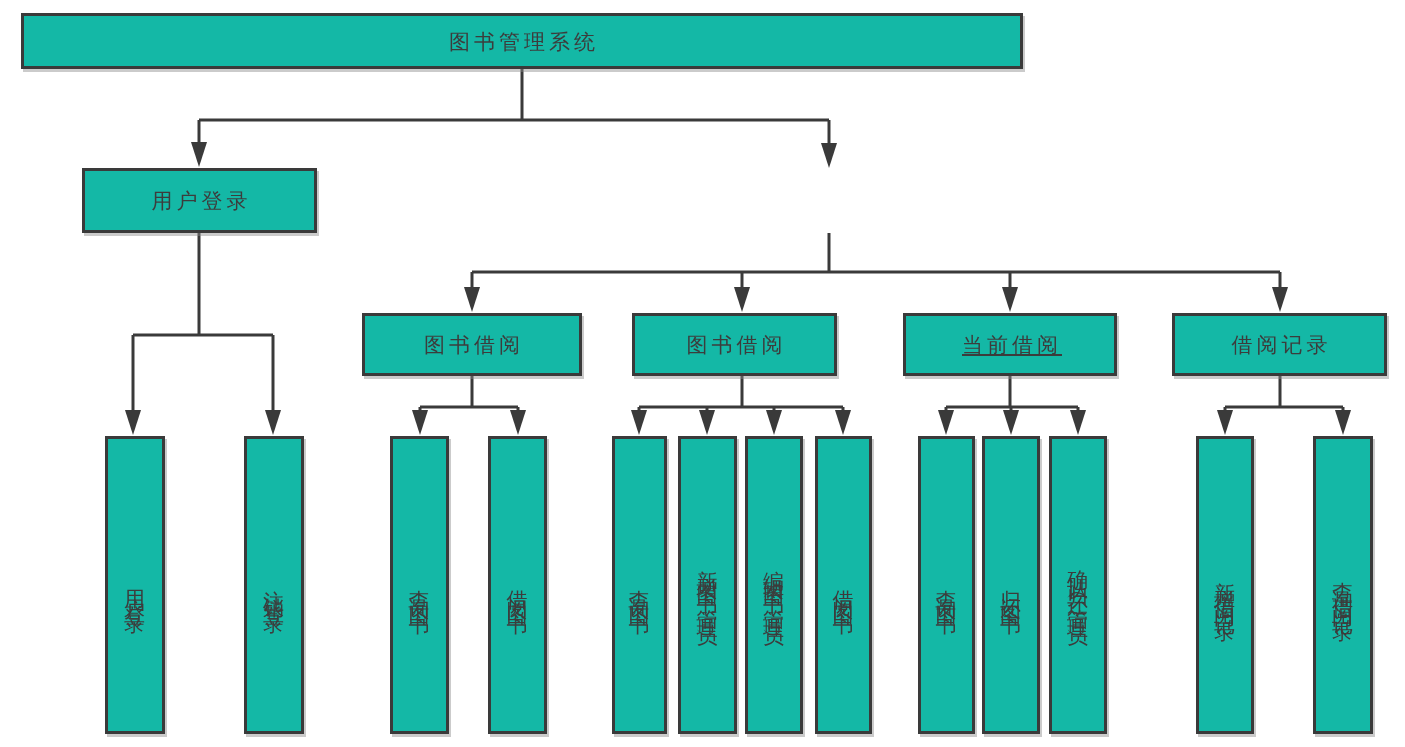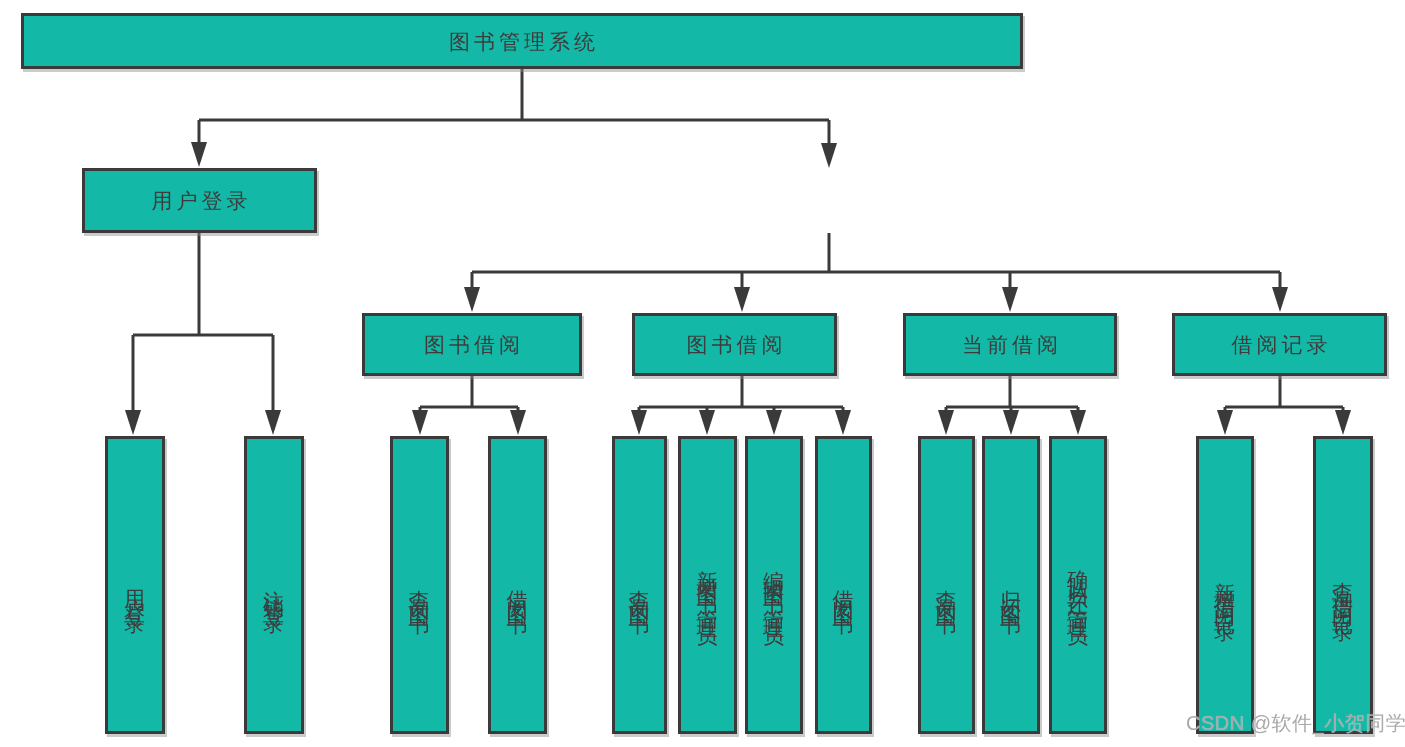--- a/index.html
+++ b/index.html
@@ -102,21 +102,21 @@
   <div class="node hnode" style="left:82px;top:168px;width:235px;height:65px;">
     <span>用户登录</span>
   </div>
 
   <div class="node hnode" style="left:362px;top:313px;width:220px;height:63px;">
     <span>图书借阅</span>
   </div>
   <div class="node hnode" style="left:632px;top:313px;width:205px;height:63px;">
     <span>图书借阅</span>
   </div>
-  <div class="node hnode" style="left:903px;top:313px;width:214px;height:63px;">
+  <div class="node hnode" style="left:903px;top:313px;width:214px;height:63px;text-decoration:underline;">
     <span>当前借阅</span>
   </div>
   <div class="node hnode" style="left:1172px;top:313px;width:215px;height:63px;">
     <span>借阅记录</span>
   </div>
 
   <div class="node vnode" style="left:105px;top:436px;width:60px;height:298px;">
     <span>用户登录</span>
   </div>
   <div class="node vnode" style="left:244px;top:436px;width:60px;height:298px;">
@@ -153,15 +153,14 @@
     <span>确认归还（管理员）</span>
   </div>
 
   <div class="node vnode" style="left:1196px;top:436px;width:58px;height:298px;">
     <span>新增借阅记录</span>
   </div>
   <div class="node vnode" style="left:1313px;top:436px;width:60px;height:298px;">
     <span>查询借阅记录</span>
   </div>
 
-  <div class="watermark">CSDN @软件_小贺同学</div>
 
 </div>
 
 </body></html>

